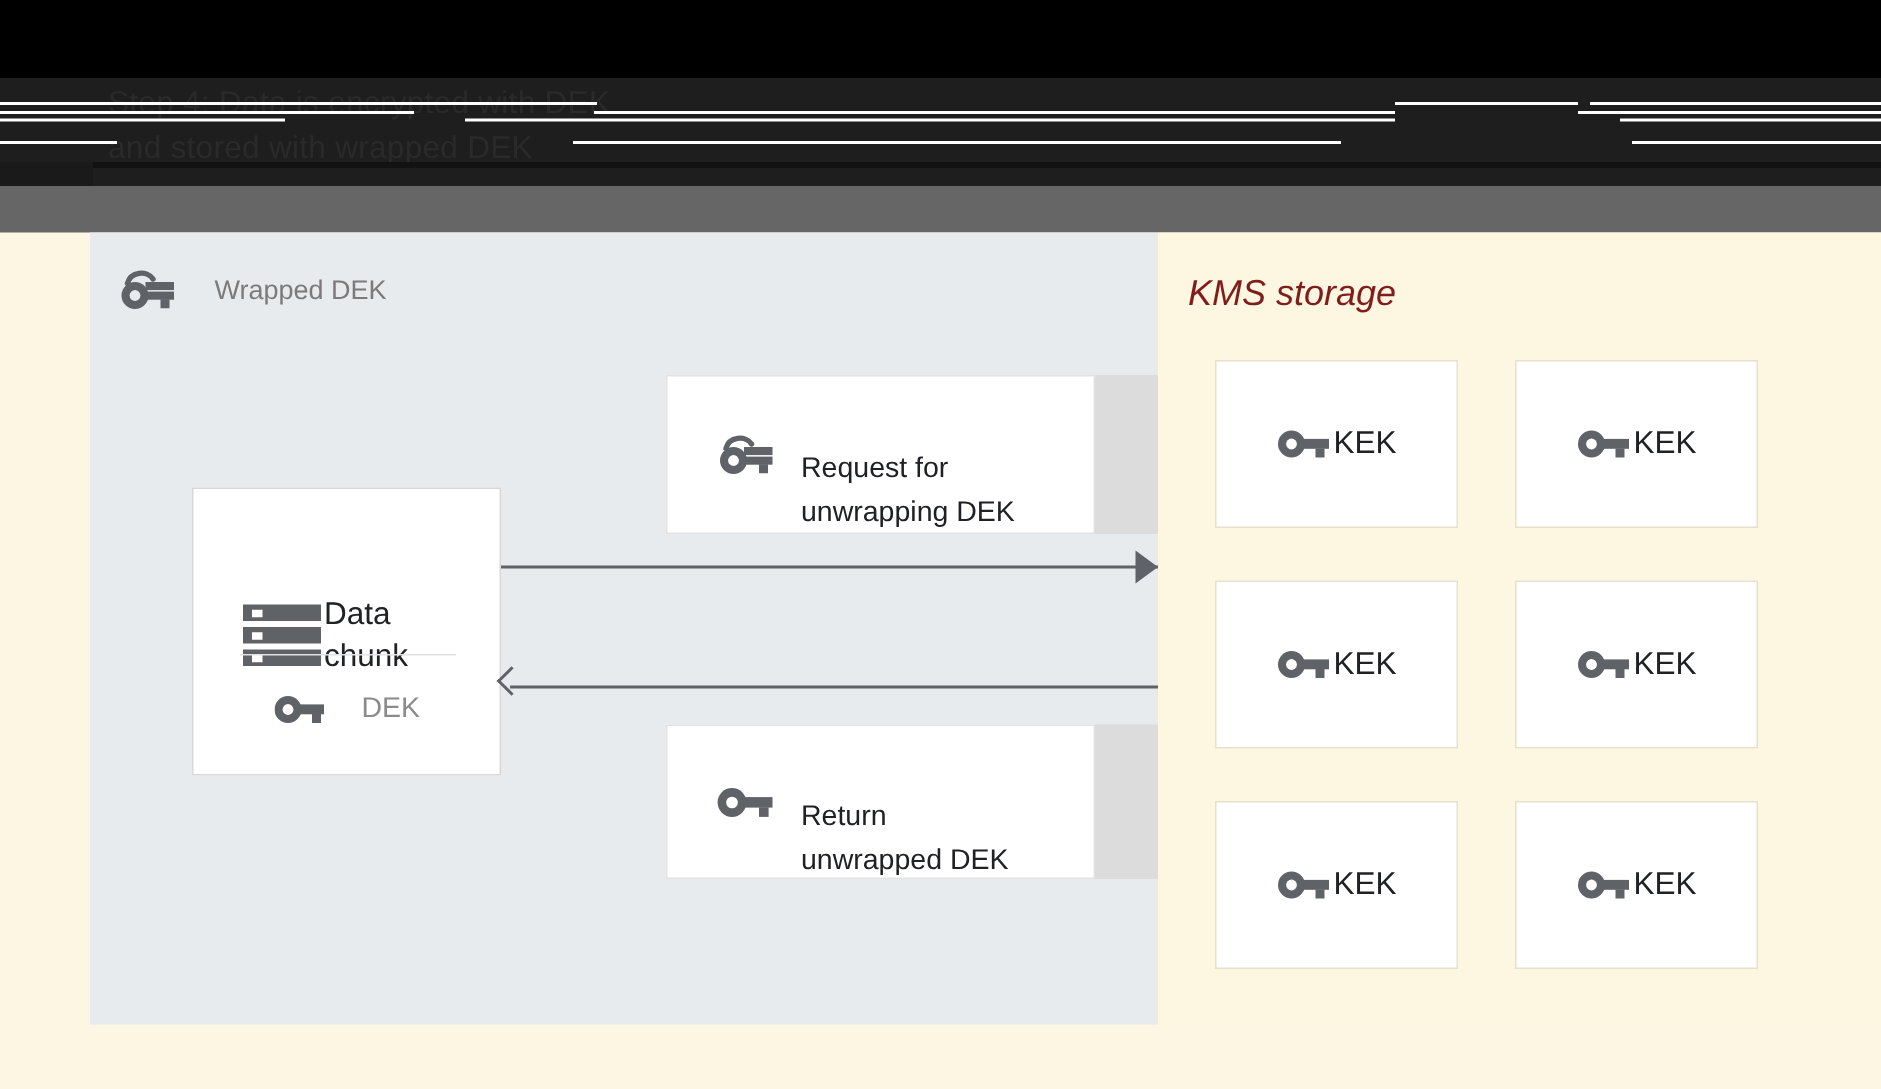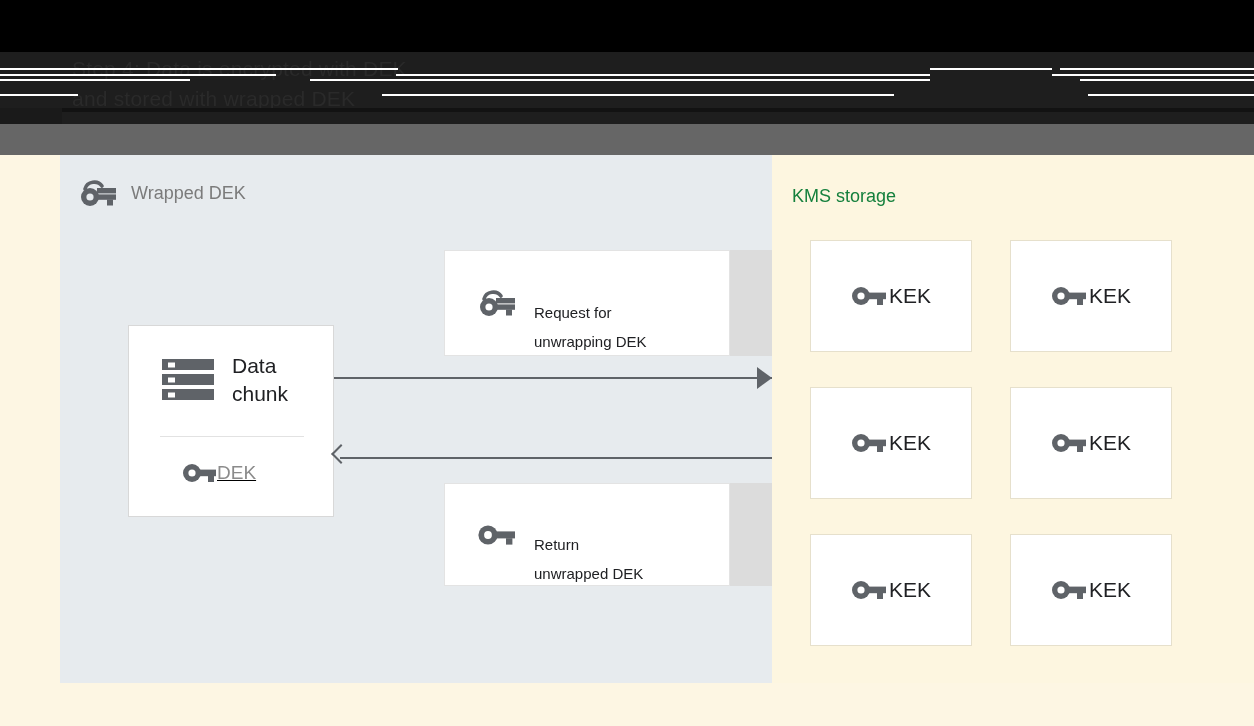--- a/index.html
+++ b/index.html
@@ -77,72 +77,74 @@
     background: #e7ebee;
   }
   .panel-right {
     position: absolute;
     left: 772px; top: 155px;
     width: 482px; height: 528px;
     background: #fdf6e0;
   }
   .panel-title {
     position: absolute;
-    color: #15803d;
-    font-size: 18px;
+    color: #7f1d1d;
+    font-size: 24px;
     line-height: 22px;
     white-space: nowrap;
+    font-style: italic;
   }
   .panel-right .panel-title { left: 20px; top: 30px; }
 
   
   .icon { display: inline-block; vertical-align: middle; }
   .icon svg { display: block; }
 
   
   .wrapped-head {
     position: absolute;
     left: 78px; top: 178px;
-    display: flex; align-items: center; gap: 13px;
+    display: flex; align-items: center; gap: 25px;
   }
   .wrapped-head .label {
     color: #7b7b7b;
     font-size: 18px;
     line-height: 22px;
     white-space: nowrap;
   }
 
   
   .card-data {
     position: absolute;
     left: 128px; top: 325px;
     width: 206px; height: 192px;
     background: #ffffff;
     border: 1px solid #d8d8d8;
   }
   .card-data .row-top {
-    display: flex; align-items: center; gap: 16px;
+    display: flex; align-items: center; 
     padding: 26px 0 0 31px;
+    margin-top: 44px;
   }
   .card-data .row-top .label {
     color: #202124;
     font-size: 21px;
     line-height: 28px;
     white-space: pre-line;
   }
   .card-data .divider {
     position: absolute;
     left: 31px; top: 110px;
     width: 144px; height: 1px;
     background: #e2e2e2;
   }
   .card-data .row-bot {
     position: absolute;
     left: 54px; top: 135px;
-    display: flex; gap: 0; text-decoration: underline;
+    display: flex; gap: 24px;
   }
   .card-data .row-bot .label {
     color: #8b8b8b;
     font-size: 19px;
     line-height: 24px;
   }
 
   
   .msg-shadow {
     position: absolute;
@@ -150,21 +152,21 @@
   }
   .msg-card {
     position: absolute;
     background: #ffffff;
     border: 1px solid #e3e3e3;
     display: flex; align-items: center; gap: 17px;
     padding-left: 32px;
   }
   .msg-card .label {
     color: #202124;
-    font-size: 15px;
+    font-size: 19px;
     line-height: 29px;
     white-space: pre-line;
     margin-top: 48px;
   }
   .card-request { left: 444px; top: 250px; width: 286px; height: 106px; }
   .shadow-request { left: 730px; top: 250px; width: 42px; height: 106px; }
   .card-return  { left: 444px; top: 483px; width: 286px; height: 103px; align-items: center; }
   .shadow-return { left: 730px; top: 483px; width: 42px; height: 103px; }
 
   

